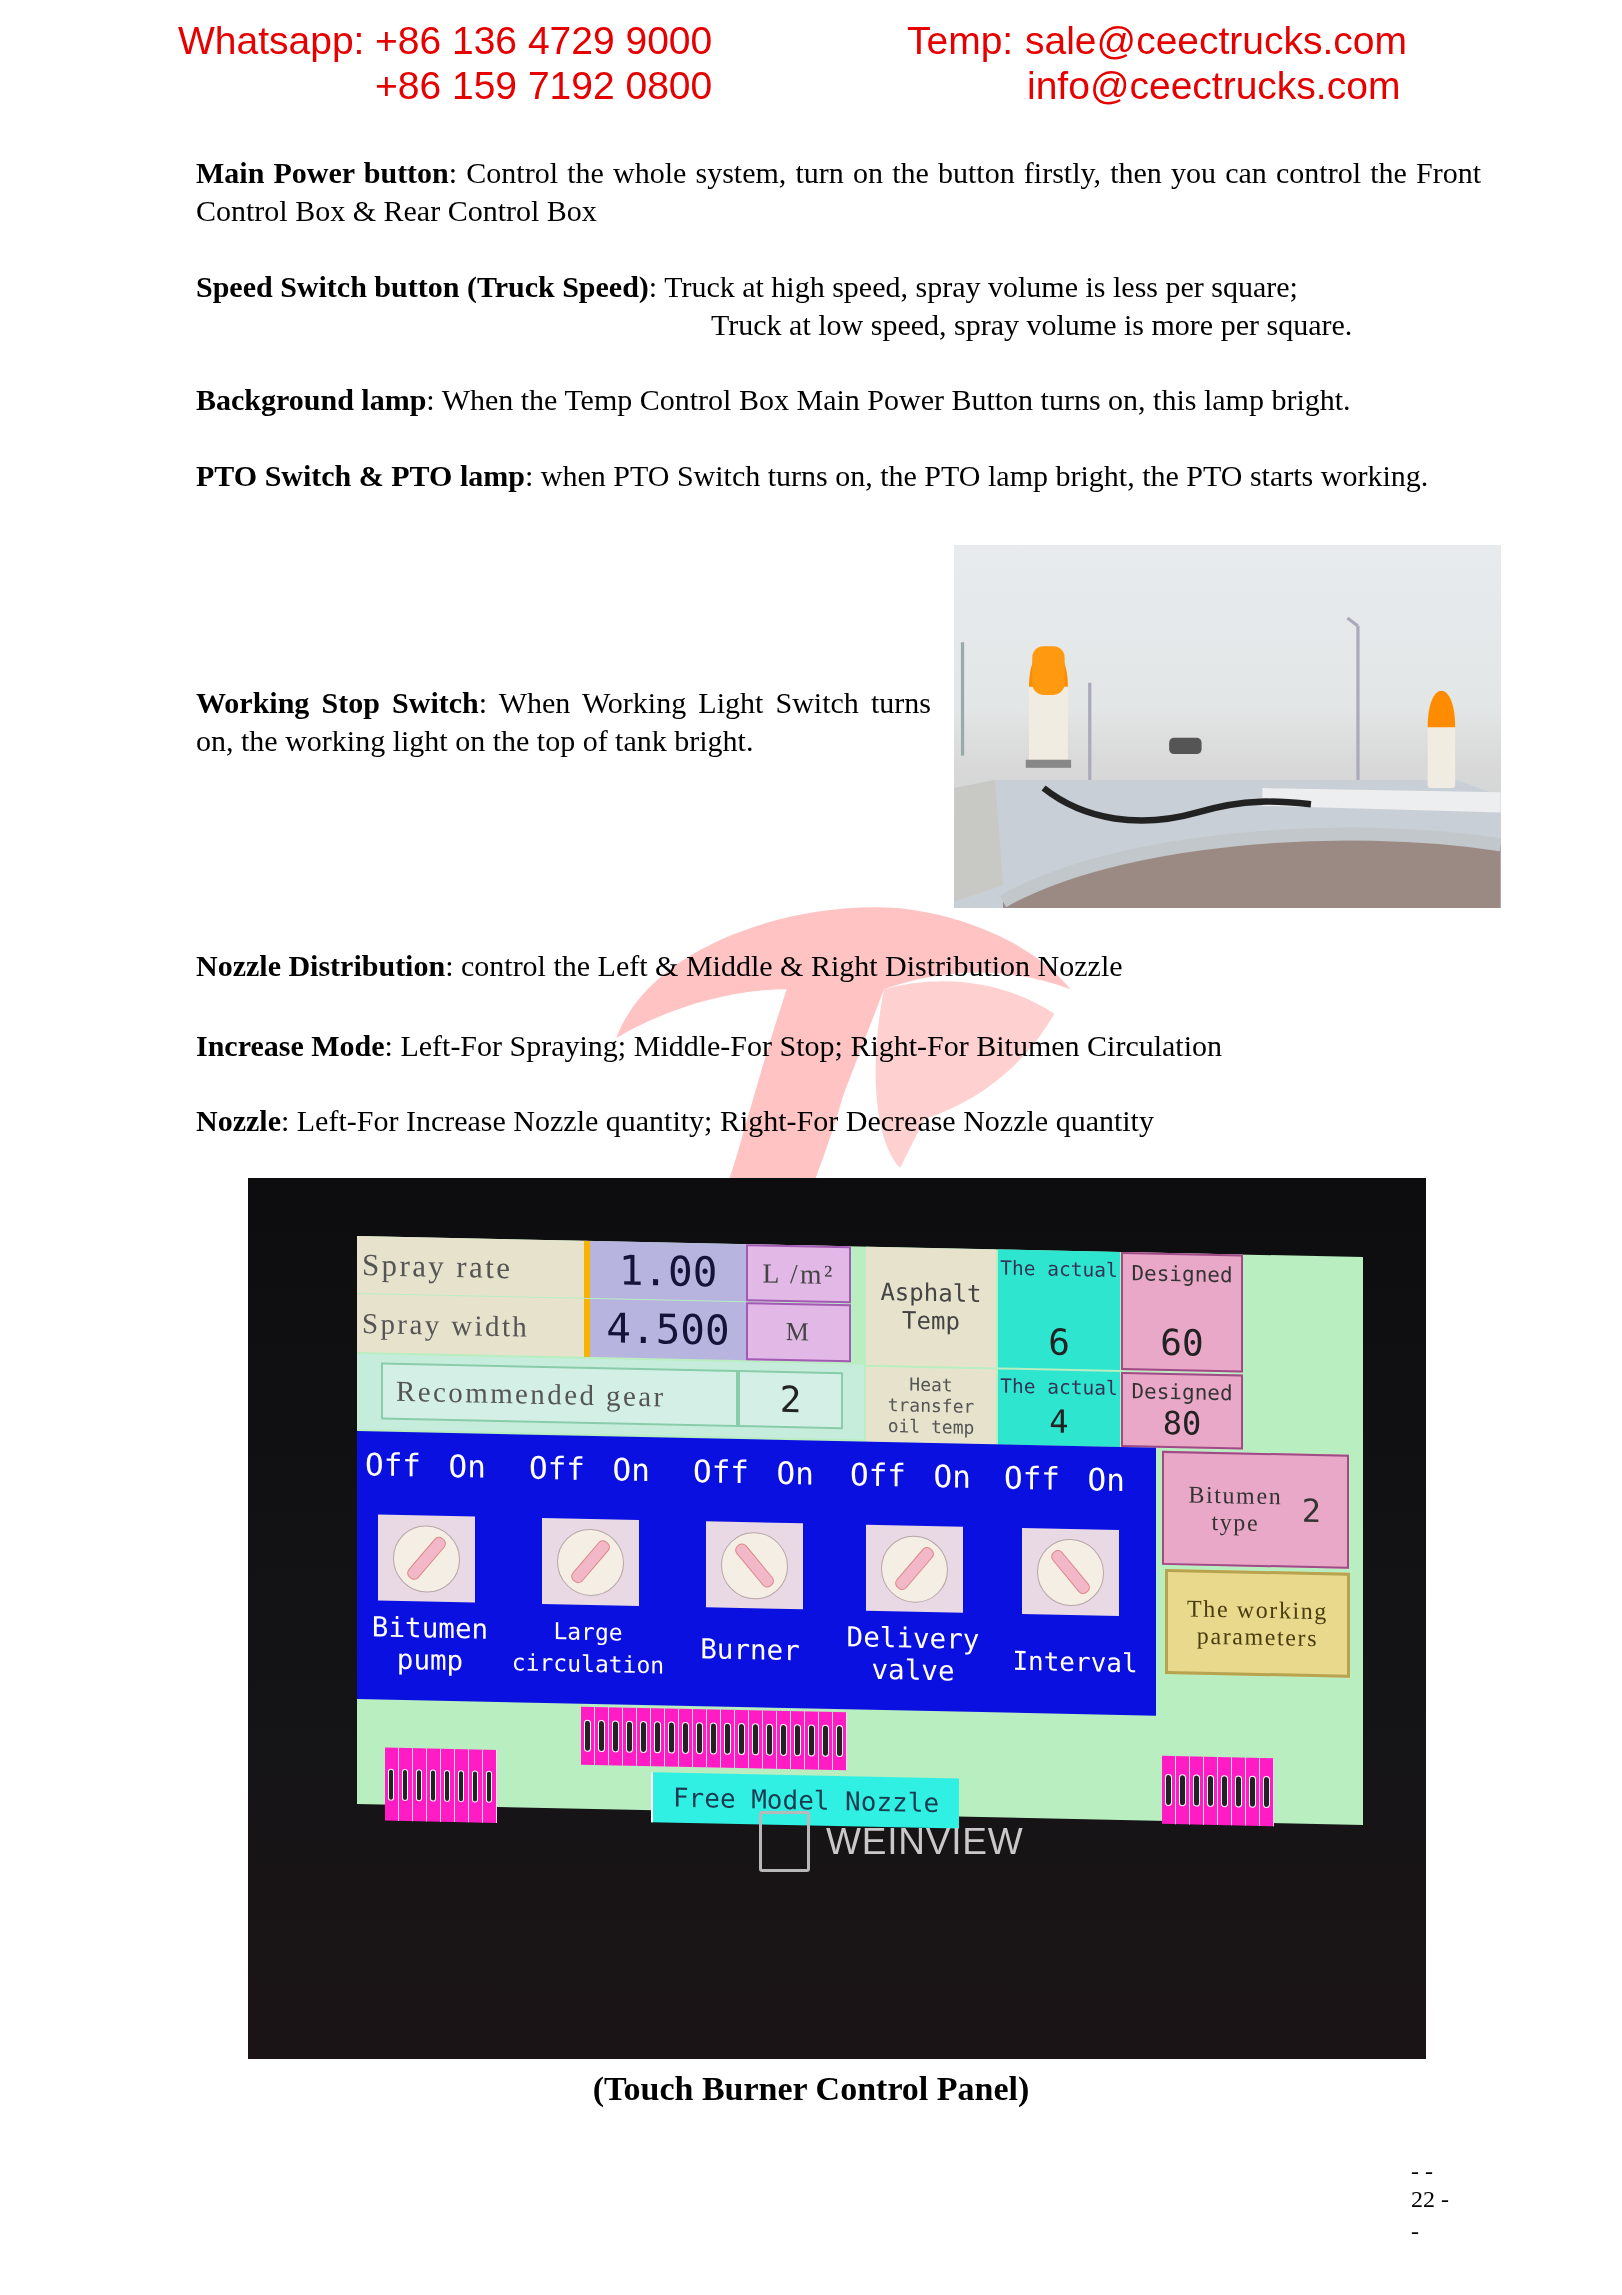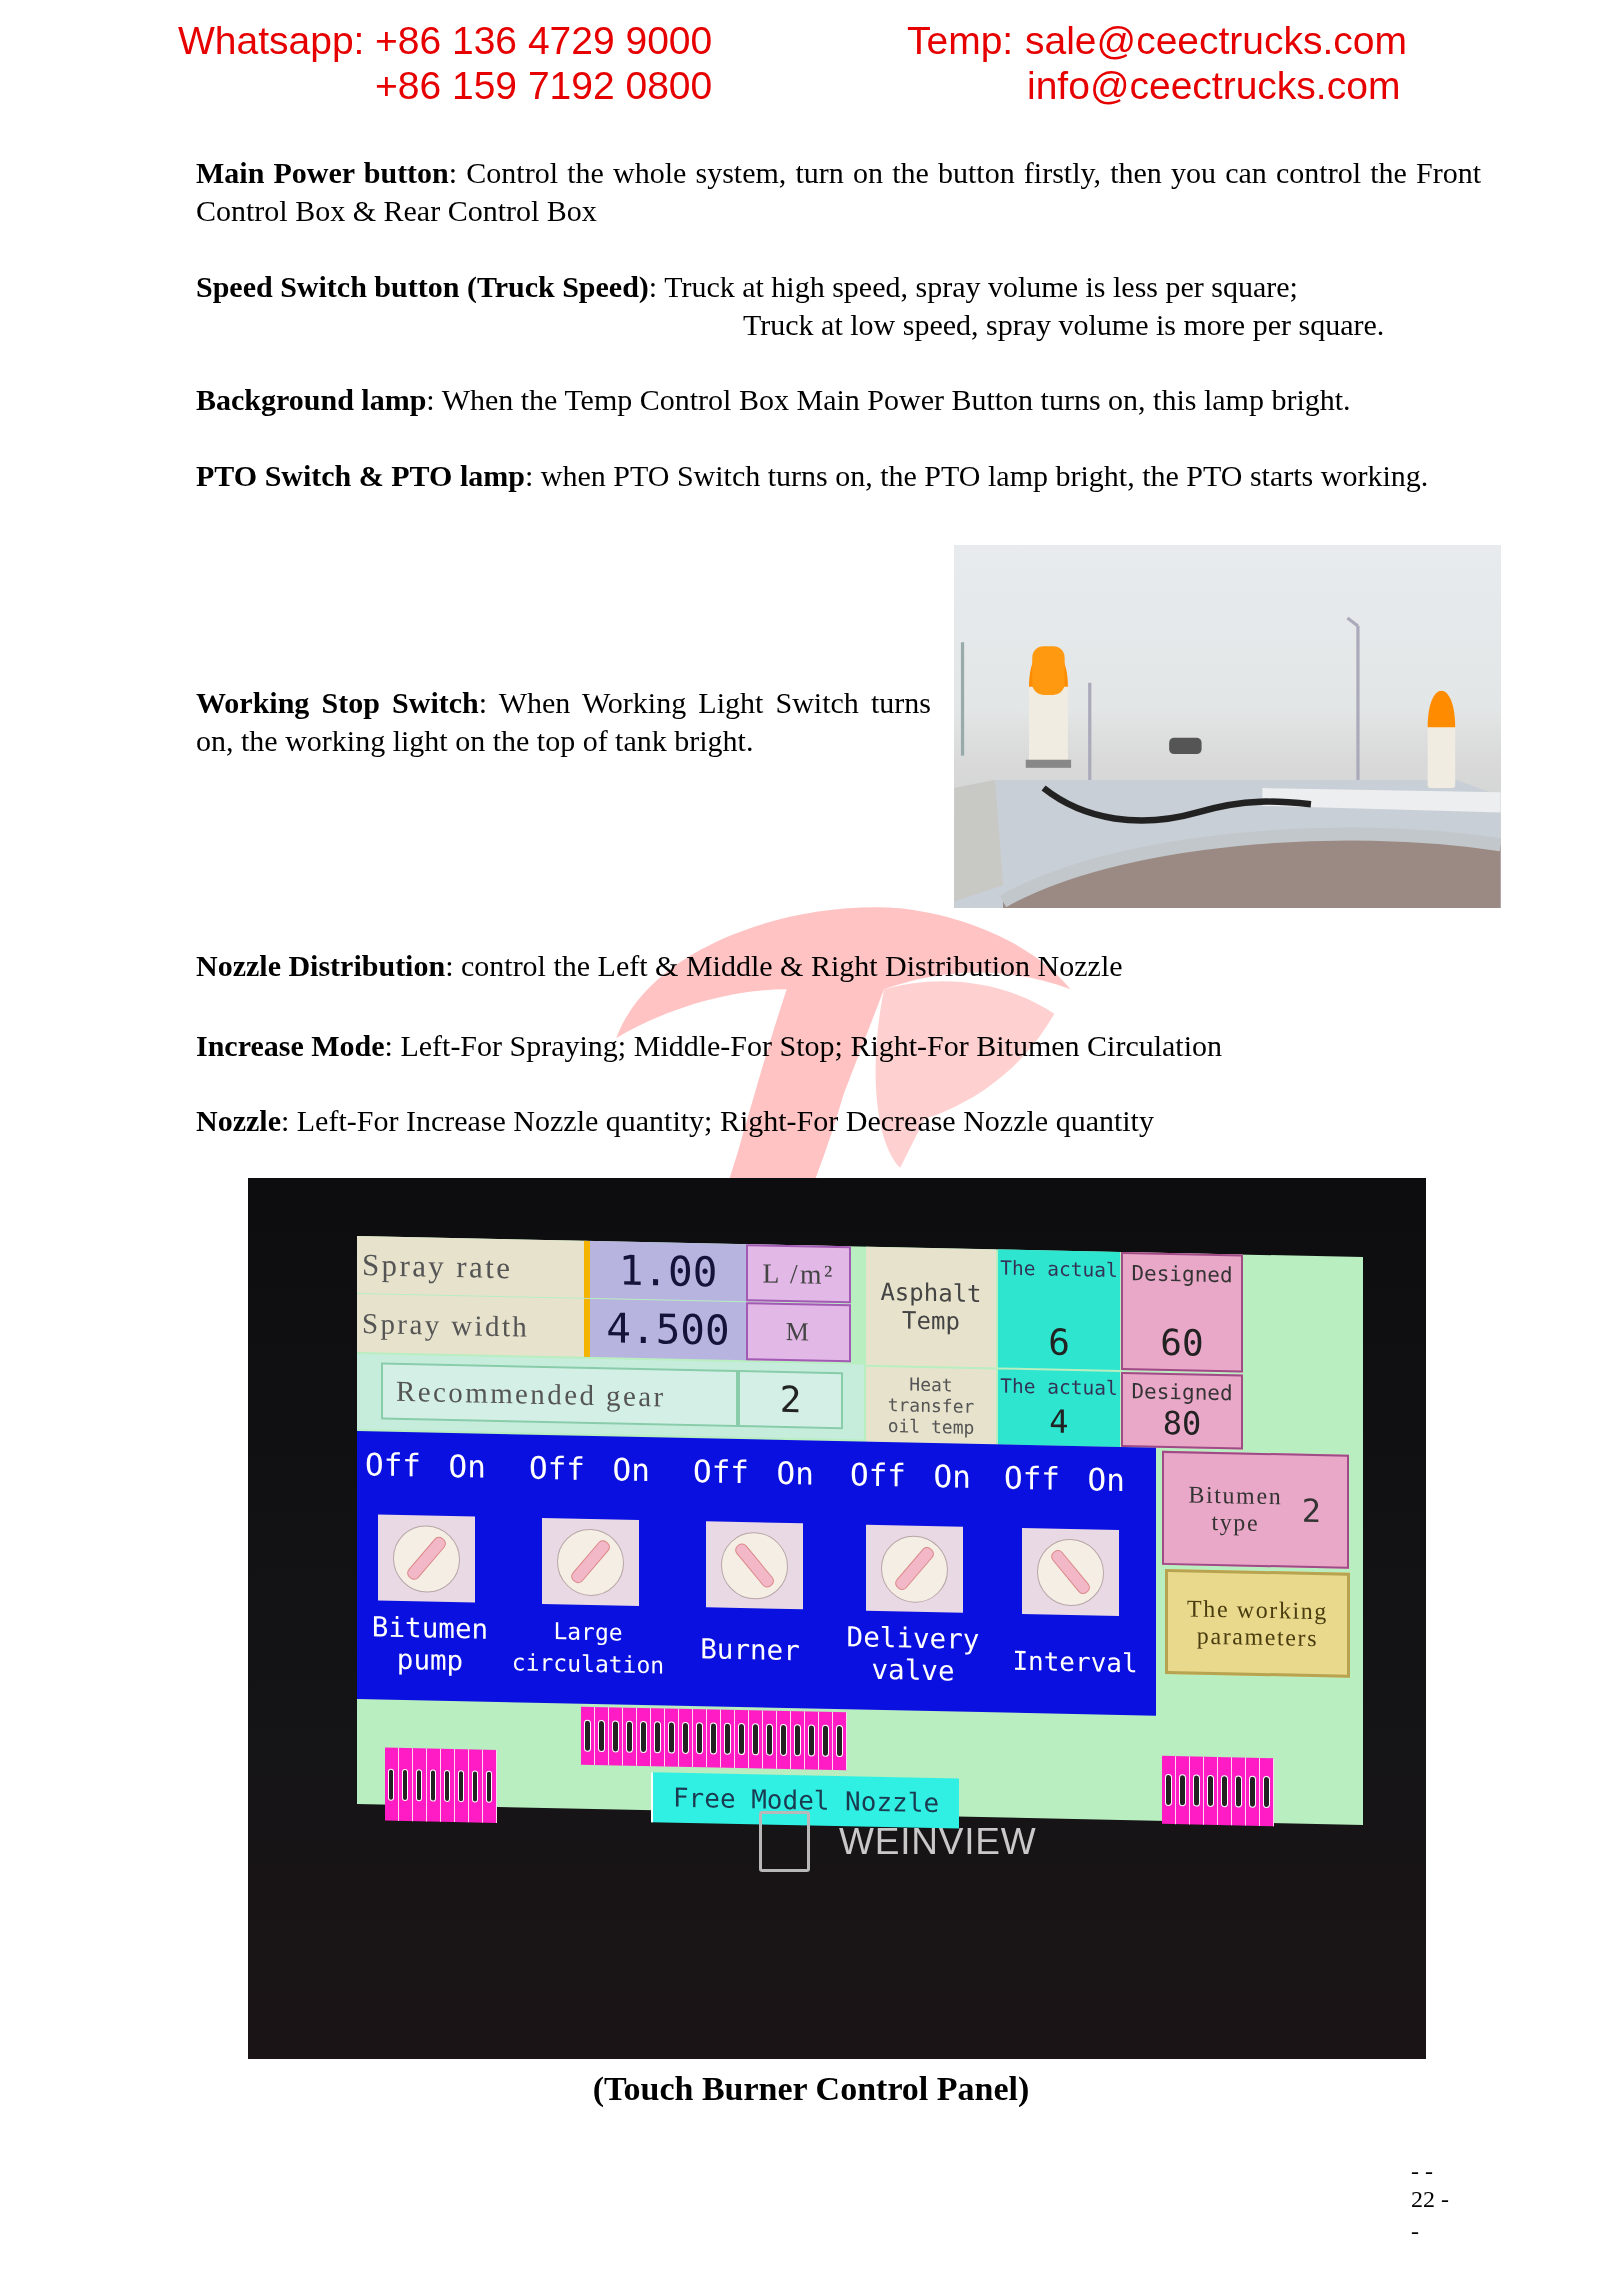--- a/index.html
+++ b/index.html
@@ -21,21 +21,21 @@
   .mono { font-family: "DejaVu Sans Mono", monospace; }
   .blue { position: absolute; left: 0; top: 195px; width: 799px; height: 268px; background: #0a10e0; }
   .onoff { position: absolute; top: 14.6px; color: #fff; font-family: "DejaVu Sans Mono", monospace; font-size: 31px; display: flex; gap: 27.6px; }
   .knob { position: absolute; top: 83px; width: 97px; height: 86px; background: #e9d9e5; display: flex; align-items: center; justify-content: center; }
   .knob .dial { width: 65px; height: 65px; border-radius: 50%; border: 1.6px solid #b7a6a6; background: #f4eee4; position: relative; }
   .knob .bar { position: absolute; left: 26px; top: 6.5px; width: 11.4px; height: 50px; border-radius: 5.7px; background: #f2b8c8; border: 0.8px solid #d88; }
   .sw-label { position: absolute; top: 180px; color: #fff; font-family: "DejaVu Sans Mono", monospace; font-size: 27.6px; line-height: 32px; text-align: center; }
   .nozzles { position: absolute; display: flex; background: #ff1cc5; }
   .nozzle { width: 13px; border-right: 1.6px solid #ffd7f0; display: flex; align-items: center; justify-content: center; }
   .nozzle span { width: 6.5px; height: 32px; border-radius: 4px; border: 1.6px solid #fff; background: #222; box-sizing: border-box; }
-  .logo { position: absolute; left: 172px; top: 470px; display: flex; align-items: center; gap: 29px; color: #c9c9c9; font-family: "Liberation Sans", sans-serif; font-size: 37px; letter-spacing: 0.8px; }
+  .logo { position: absolute; left: 172px; top: 470px; display: flex; align-items: center; gap: 16px; color: #c9c9c9; font-family: "Liberation Sans", sans-serif; font-size: 37px; letter-spacing: 0.8px; }
   .logo .frame { width: 45px; height: 55px; border: 3.2px solid #b8b8b8; border-radius: 3.2px; position: relative; }
   .caption { position: absolute; left: 0; width: 1622px; top: 2070px; text-align: center; font-size: 34px; font-weight: bold; }
   .pagenum { position: absolute; left: 1411px; font-size: 24px; line-height: 26px; }
 </style>
 </head>
 <body>
 
 <div class="abs contact" style="left:178px; top:18px;">Whatsapp:</div>
 <div class="abs contact" style="left:375px; top:18px;">+86 136 4729 9000</div>
 <div class="abs contact" style="left:375px; top:63px;">+86 159 7192 0800</div>
@@ -48,21 +48,21 @@
   <path d="M450 200 C520 180 600 190 660 230 C620 300 560 340 500 360 L470 420 C440 390 430 300 450 200 Z" fill="#ff2d2d" opacity="0.8"></path>
 </svg>
 
 <div class="abs para just" style="left:196px; top:154px; width:1285px;">
   <b>Main Power button</b><span>: Control the whole system, turn on the button firstly, then you can control the Front Control Box &amp; Rear Control Box</span>
 </div>
 
 <div class="abs para" style="left:196px; top:268px;text-align:center;">
   <b>Speed Switch button (Truck Speed)</b><span>: Truck at high speed, spray volume is less per square;</span>
 </div>
-<div class="abs para" style="left:711px; top:306px;margin-left:32px;">Truck at low speed, spray volume is more per square.</div>
+<div class="abs para" style="left:711px; top:306px;">Truck at low speed, spray volume is more per square.</div>
 
 <div class="abs para" style="left:196px; top:381px;">
   <b>Background lamp</b><span>: When the Temp Control Box Main Power Button turns on, this lamp bright.</span>
 </div>
 
 <div class="abs para just" style="left:196px; top:457px; width:1285px;">
   <b>PTO Switch &amp; PTO lamp</b><span>: when PTO Switch turns on, the PTO lamp bright, the PTO starts working.</span>
 </div>
 
 <div class="abs para just" style="left:196px; top:684px; width:735px;">

